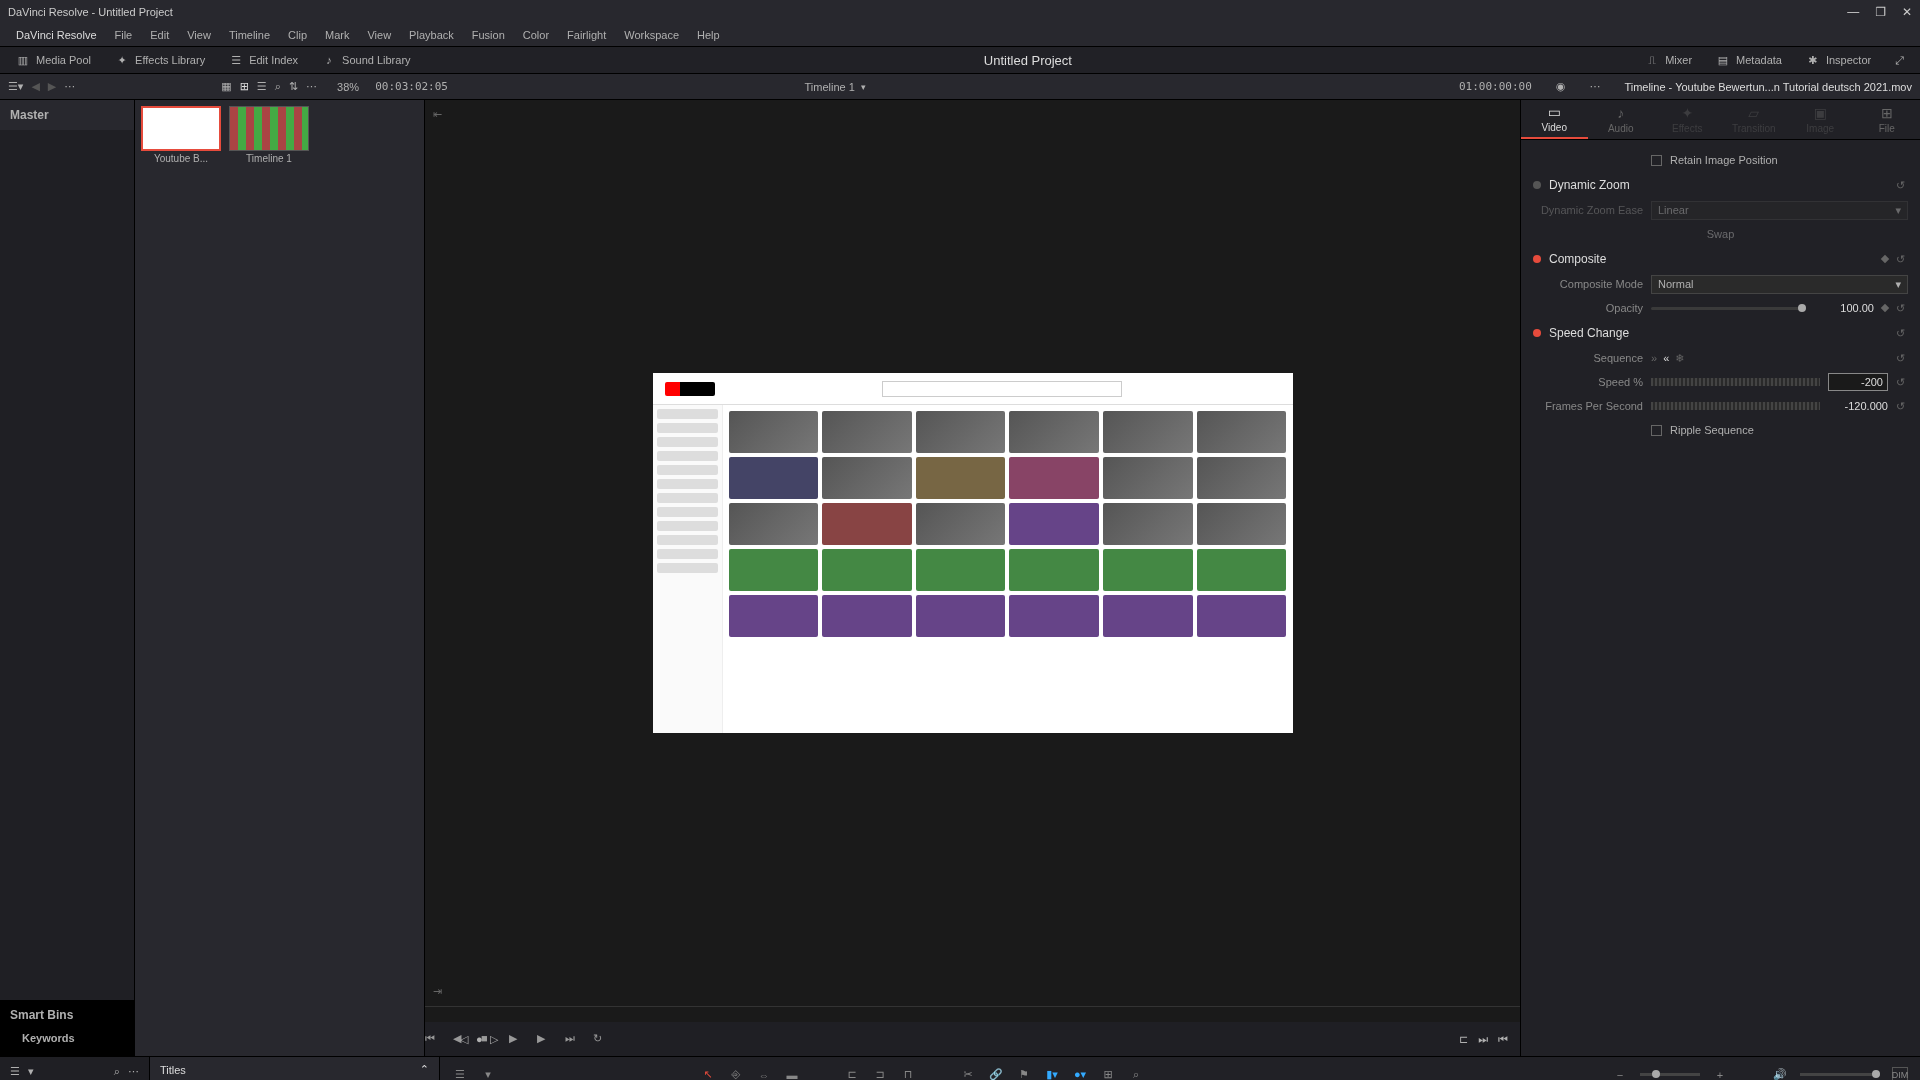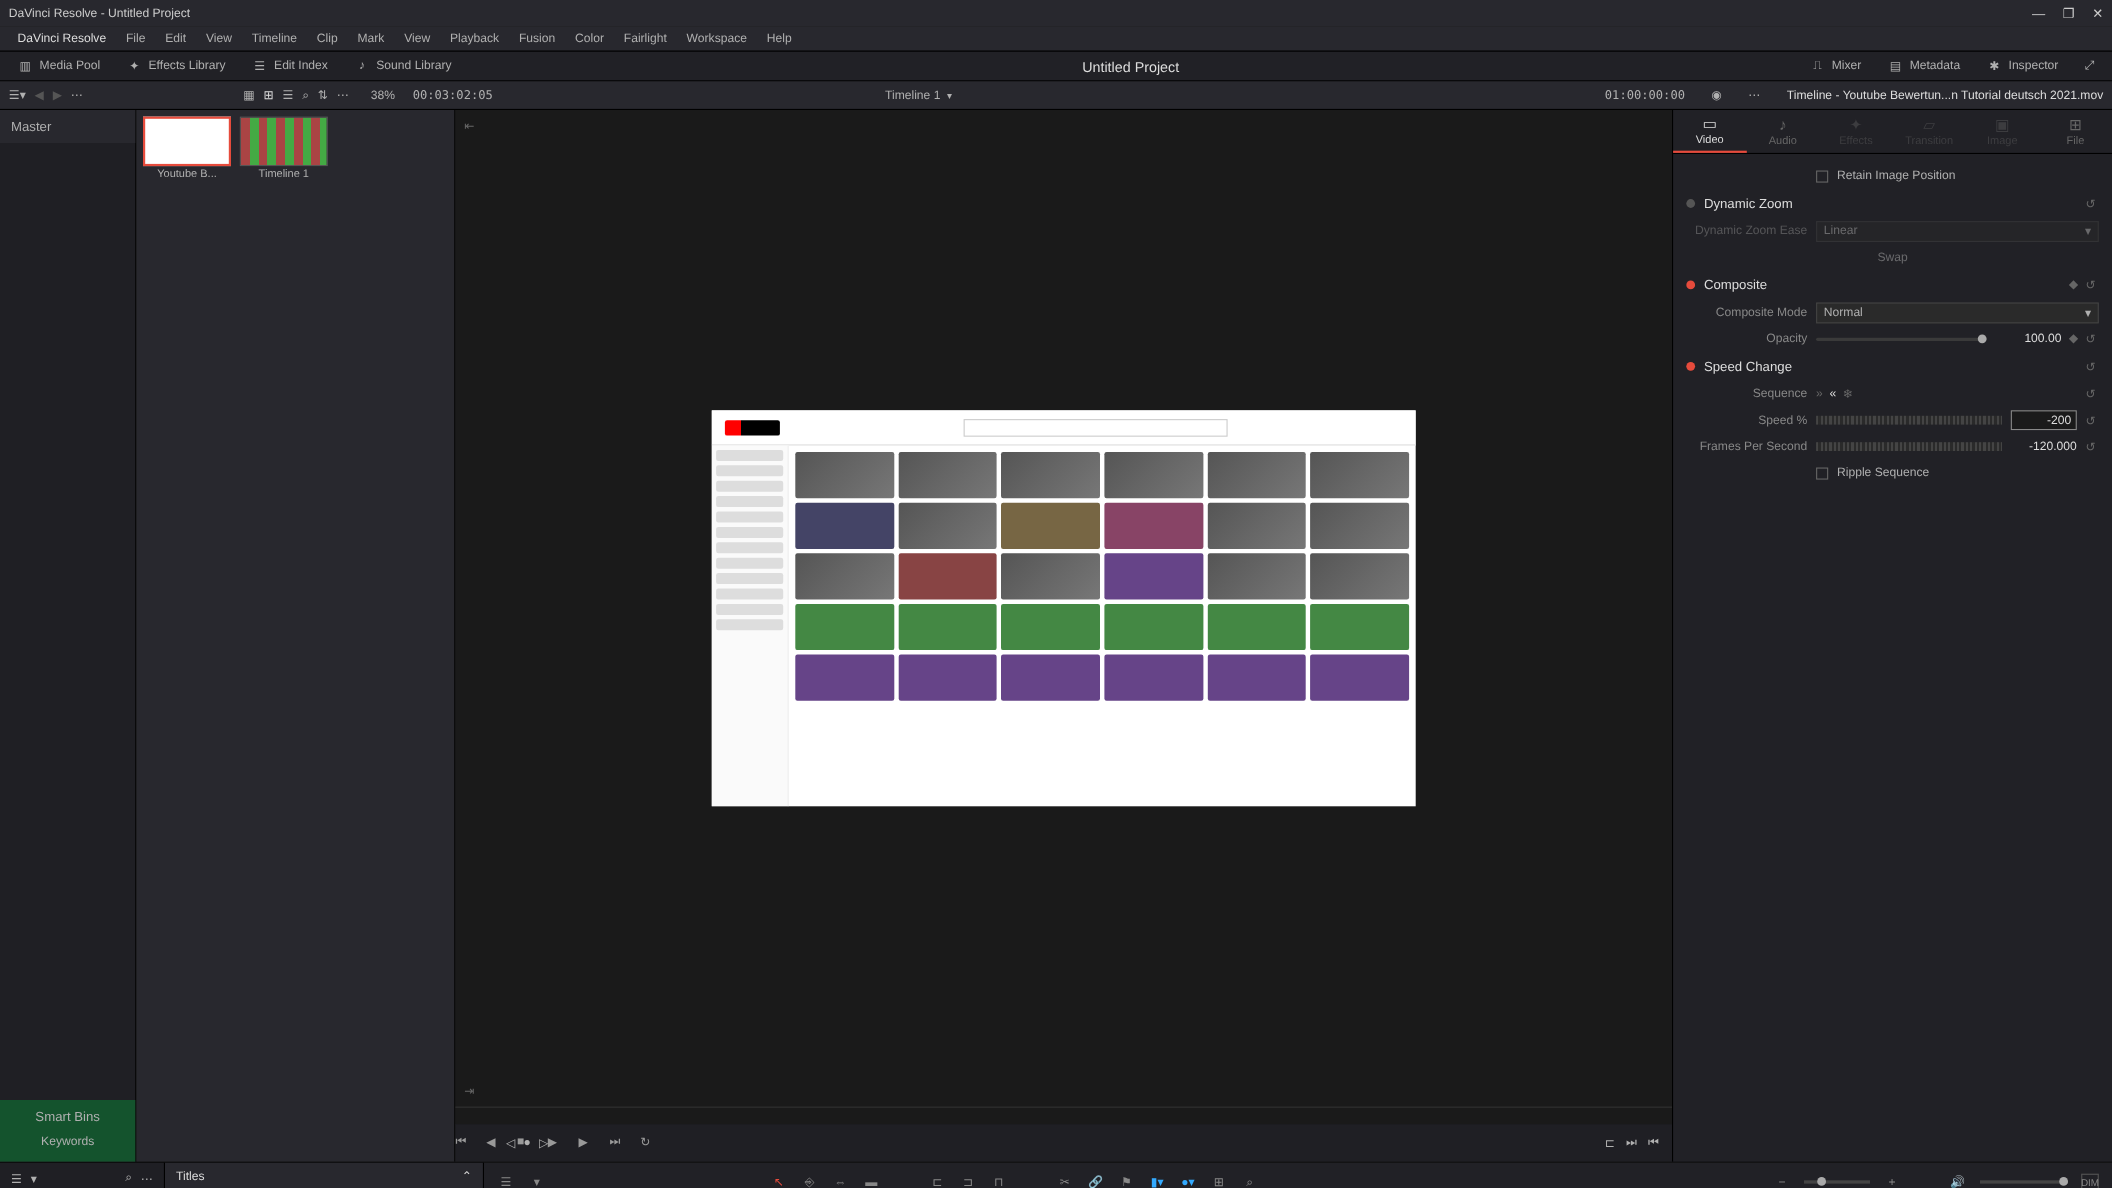--- a/index.html
+++ b/index.html
@@ -26,23 +26,23 @@
 .toolbar2 { height: 26px; background: #28282e; display: flex; align-items: center; padding: 0 8px; font-size: 11px; border-bottom: 1px solid #000; }
 .toolbar2 .left-sec { display: flex; align-items: center; gap: 8px; width: 440px; }
 .toolbar2 .mid-sec { flex: 1; display: flex; align-items: center; justify-content: center; gap: 6px; }
 .toolbar2 .right-sec { width: 400px; display: flex; align-items: center; justify-content: flex-end; gap: 24px; }
 .inspector-title { font-size: 11px; color: #ddd; }
 
 
 .main { display: flex; height: calc(1080px - 24px - 22px - 28px - 26px - 24px); }
 
 
-.mediapool { width: 124px; background: #1f1f24; border-right: 1px solid #000; display: flex; flex-direction: column; }
+.mediapool { width: 135px; background: #1f1f24; border-right: 1px solid #000; display: flex; flex-direction: column; font-weight: bold; }
 .master { padding: 8px 10px; background: #28282e; font-size: 12px; }
-.smartbins { margin-top: auto; padding: 8px 10px; background: #14532d; text-align: center; }
+.smartbins { margin-top: auto; padding: 8px 10px; background: #000000; }
 .smartbins .hdr { font-size: 12px; margin-bottom: 6px; }
 .smartbins .item { padding: 4px 12px; font-size: 11px; }
 
 
 .clips { width: 290px; background: #28282e; border-right: 1px solid #000; padding: 6px; display: flex; gap: 8px; align-content: flex-start; flex-wrap: wrap; }
 .clip { width: 80px; }
 .clip .thumb { width: 80px; height: 45px; background: #444; border: 1px solid #555; }
 .clip.active .thumb { border: 2px solid #e64b3c; }
 .clip .label { font-size: 10px; margin-top: 2px; text-align: center; overflow: hidden; white-space: nowrap; }
 

